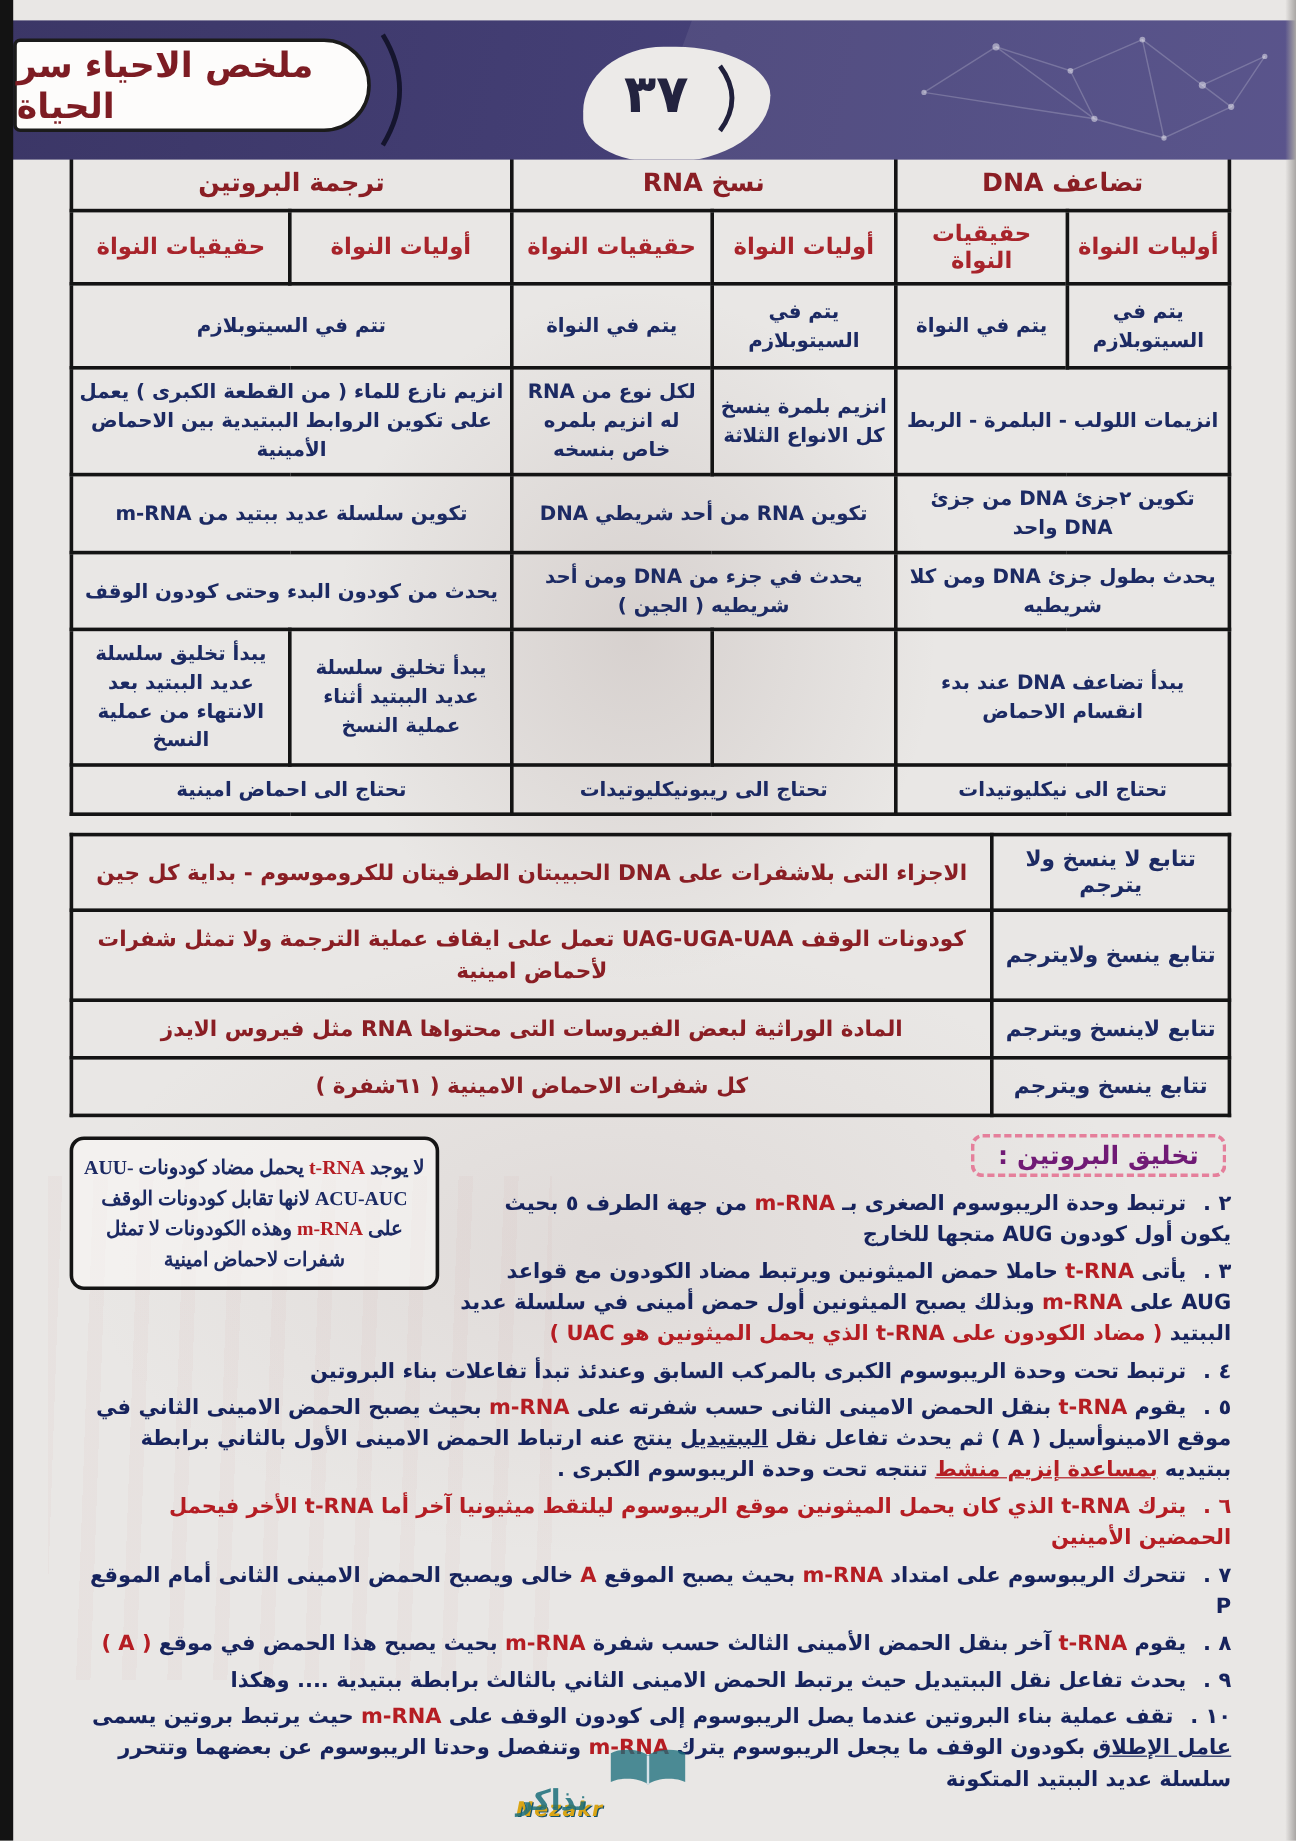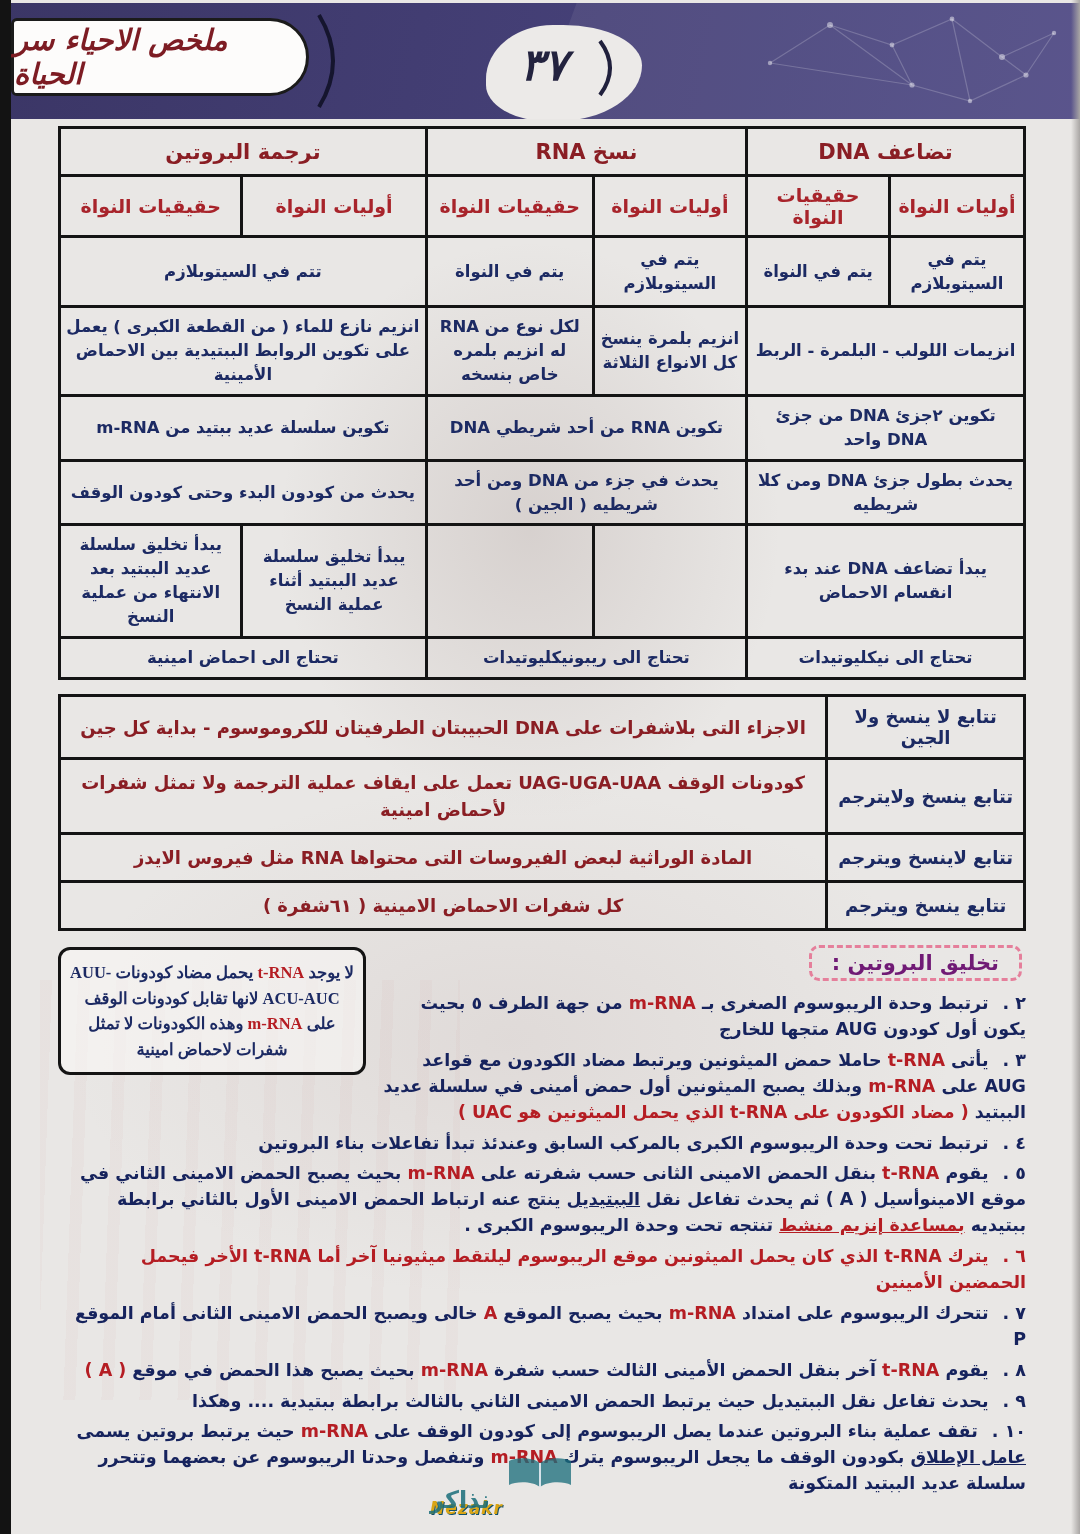--- a/index.html
+++ b/index.html
@@ -18,22 +18,22 @@
 
   
   .wm-head { position:absolute; top:230px; left:270px; width:520px; height:600px; border-radius:50%;
     background:radial-gradient(ellipse at center, rgba(150,130,126,0.22), rgba(150,130,126,0) 68%); z-index:0; }
   .wm-body { position:absolute; top:780px; left:60px; width:900px; height:520px; border-radius:50%;
     background:radial-gradient(ellipse at center, rgba(165,140,138,0.14), rgba(165,140,138,0) 70%); z-index:0; }
   .wm-stripes { position:absolute; top:980px; left:40px; width:420px; height:420px; z-index:0; opacity:.5;
     background:repeating-linear-gradient(92deg, rgba(195,125,125,0.10) 0 12px, rgba(0,0,0,0) 12px 38px); }
 
   
-  .banner { position:absolute; top:3px; left:0; width:100%; height:116px; z-index:4; overflow:hidden;
-    background:linear-gradient(100deg, #3b3666 0%, #454077 55%, #4e4884 100%);font-style:italic; }
+  .banner { position:absolute; top:17px; left:0; width:100%; height:116px; z-index:4; overflow:hidden;
+    background:linear-gradient(100deg, #3b3666 0%, #454077 55%, #4e4884 100%); }
   .banner-light { position:absolute; right:-60px; top:-150px; width:560px; height:380px;
     background:rgba(255,255,255,0.07); transform:rotate(20deg); }
   .net { position:absolute; right:0; top:0; }
   .title-box { position:absolute; left:11px; top:15px; width:298px; height:78px; background:#fdfcfb;
     border:3px solid #1b1b1b; border-radius:6px 40px 40px 6px; display:flex; align-items:center; justify-content:center; }
   .title-box .t { color:#7d1c23; font-size:29px; letter-spacing:0; }
   .title-curve { position:absolute; left:316px; top:10px; }
   .pagenum-blob { position:absolute; left:486px; top:22px; width:156px; height:96px; background:#eceae8;
     border-radius:46% 54% 58% 42% / 60% 45% 62% 40%; }
   .pagenum { position:absolute; left:520px; top:36px; color:#23233f; font-size:44px; }
@@ -179,21 +179,21 @@
     </tbody>
   </table>
 
   <table class="seq-table" dir="rtl">
     <colgroup>
         <col style="width:20.5%">
         <col style="width:79.5%">
       </colgroup>
     <tbody>
     <tr>
-      <td class="seq-cat">تتابع لا ينسخ ولا الجين</td>
+      <td class="seq-cat">تتابع لا ينسخ ولا يترجم</td>
       <td class="seq-desc">الاجزاء التى بلاشفرات على DNA الحبيبتان الطرفيتان للكروموسوم - بداية كل جين</td>
     </tr>
     <tr>
       <td class="seq-cat">تتابع ينسخ ولايترجم</td>
       <td class="seq-desc">كودونات الوقف UAG-UGA-UAA تعمل على ايقاف عملية الترجمة ولا تمثل شفرات لأحماض امينية</td>
     </tr>
     <tr>
       <td class="seq-cat">تتابع لاينسخ ويترجم</td>
       <td class="seq-desc">المادة الوراثية لبعض الفيروسات التى محتواها RNA مثل فيروس الايدز</td>
     </tr>

